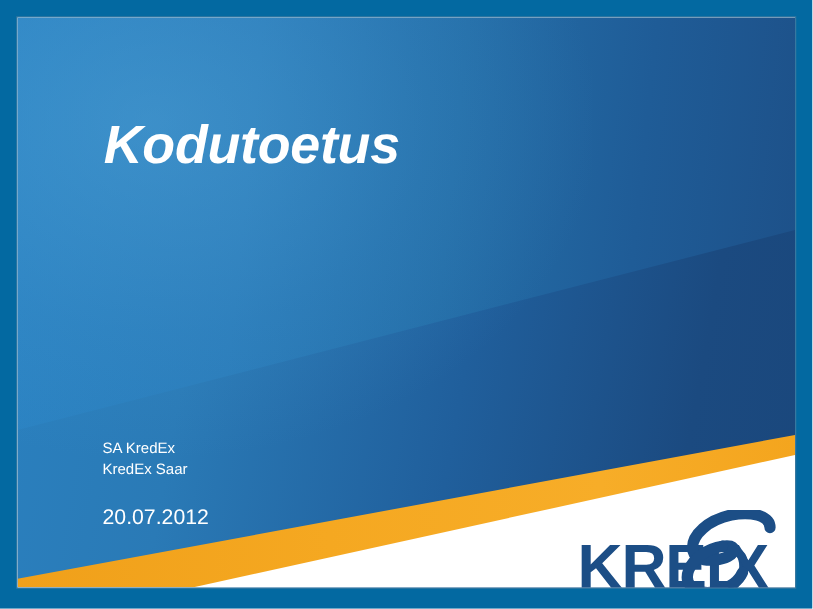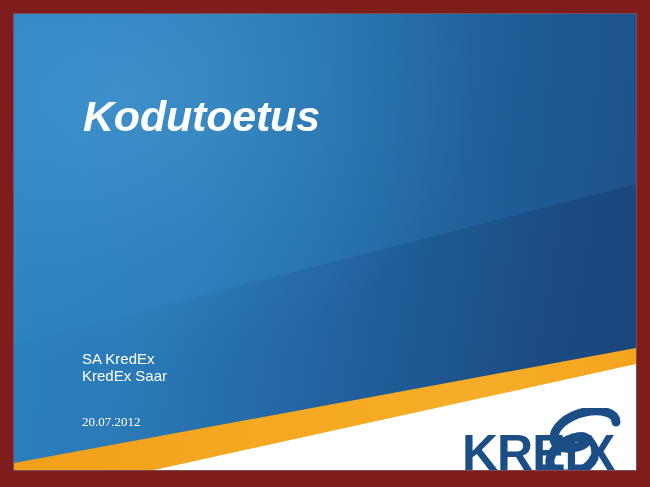--- a/index.html
+++ b/index.html
@@ -11,21 +11,21 @@
     width: 650px;
     height: 487px;
     overflow: hidden;
     font-family: "Liberation Sans", sans-serif;
   }
 
   #slide-canvas {
     position: relative;
     width: 650px;
     height: 487px;
-    background: #7f1d1d;
+    background: #0369a1;
   }
 
   
   #slide {
     position: absolute;
     left: 14px;
     top: 14px;
     width: 622px;
     height: 456px;
     overflow: hidden;
@@ -99,32 +99,32 @@
   }
 
   
   .byline-block {
     position: absolute;
     left: 68px;
     top: 336px;
   }
   .byline-line {
     font-family: "Liberation Sans", sans-serif;
-    font-size: 15px;
+    font-size: 12px;
     font-weight: normal;
     color: #ffffff;
     line-height: 17px;
     white-space: nowrap;
   }
   .date-line {
     position: absolute;
     left: 68px;
-    top: 400px;
-    font-family: Liberation Serif, serif;
-    font-size: 13px;
+    top: 390px;
+    font-family: Liberation Sans, sans-serif;
+    font-size: 17px;
     color: #ffffff;
     white-space: nowrap;
   }
 
   
   .logo {
     position: absolute;
     left: 440px;
     top: 394px;
     width: 182px;

